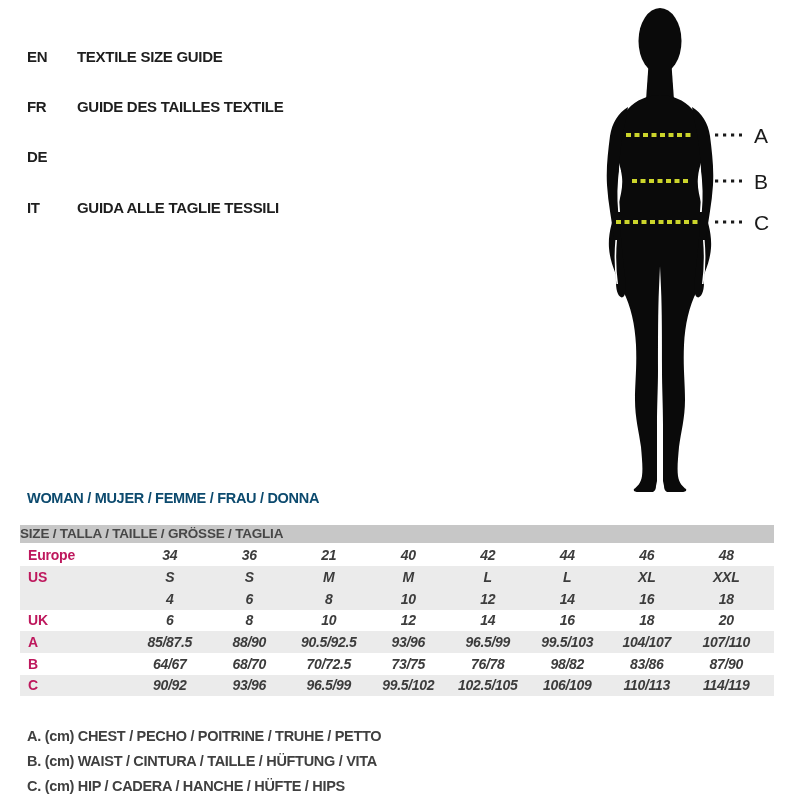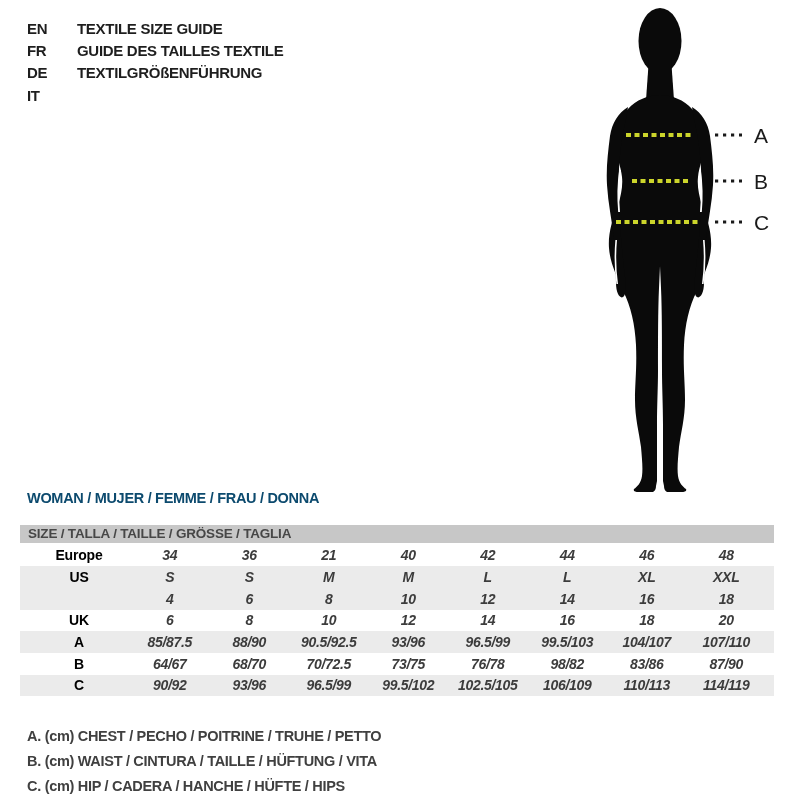--- a/index.html
+++ b/index.html
@@ -7,21 +7,21 @@
     position: relative;
     width: 800px;
     height: 800px;
     background: #ffffff;
     overflow: hidden;
     font-family: "Liberation Sans", sans-serif;
   }
 
   
   .lang-block { position: absolute; left: 27px; top: 17px; }
-  .lang-row { display: flex; height: 22.4px; align-items: center; }
+  .lang-row { display: flex; height: 22.4px; align-items: center; margin-top: 28px; }
   .lang-code, .lang-label {
     font-weight: 700;
     font-size: 15px;
     letter-spacing: -0.3px;
     color: #1e1e1e;
     white-space: nowrap;
   }
   .lang-code { width: 50px; }
 
   
@@ -38,37 +38,36 @@
     font-weight: 700; font-size: 14.5px; letter-spacing: -0.3px; color: #0c4a6e;
     white-space: nowrap;
   }
 
   
   .size-table { position: absolute; left: 20px; top: 525px; width: 754px; }
   .thead {
     height: 18px; line-height: 18px;
     font-weight: 700; font-size: 13.5px; letter-spacing: -0.2px;
     color: #474747;
-    padding-left: 8px;
+    padding-left: 0;
     margin-bottom: 1.5px;
   }
   .trow {
     display: grid;
     grid-template-columns: 110px repeat(8, 1fr);
     height: 21.7px;
     align-items: center;
     padding-right: 8px;
     box-sizing: border-box;
   }
   .tlabel {
     padding-left: 8px;
     font-weight: 700; font-size: 14px; letter-spacing: -0.2px;
-    color: #000000;
-    white-space: nowrap;
-    text-align: center;
+    color: #be185d;
+    white-space: nowrap;
   }
   .tcell {
     text-align: center;
     font-weight: 700; font-size: 14px; letter-spacing: -0.3px;
     color: #3c3c3c;
     white-space: nowrap;
     font-style: italic;
   }
 
   
@@ -89,24 +88,24 @@
       <div class="lang-row">
         <span class="lang-code">EN</span>
         <span class="lang-label">TEXTILE SIZE GUIDE</span>
       </div>
       <div class="lang-row">
         <span class="lang-code">FR</span>
         <span class="lang-label">GUIDE DES TAILLES TEXTILE</span>
       </div>
       <div class="lang-row">
         <span class="lang-code">DE</span>
-        <span class="lang-label">TEXTILGRÖßENFÜHRUNG</span>
       </div>
       <div class="lang-row">
         <span class="lang-code">IT</span>
+        <span class="lang-label">GUIDA ALLE TAGLIE TESSILI</span>
       </div>
     </div>
 
   <svg class="figure-svg" width="210" height="500" viewBox="0 0 210 500" xmlns="http://www.w3.org/2000/svg">
     <g>
       <ellipse class="sil" cx="70" cy="41" rx="21.5" ry="33" fill="#0a0a0a"></ellipse>
       <path class="sil" d="M59,58 L81,58 L84,100 L56,100 Z" fill="#0a0a0a"></path>
       <path class="sil" d="M70,95
         C58,95 46,100 38,109
         C29,119 26,131 26,144

